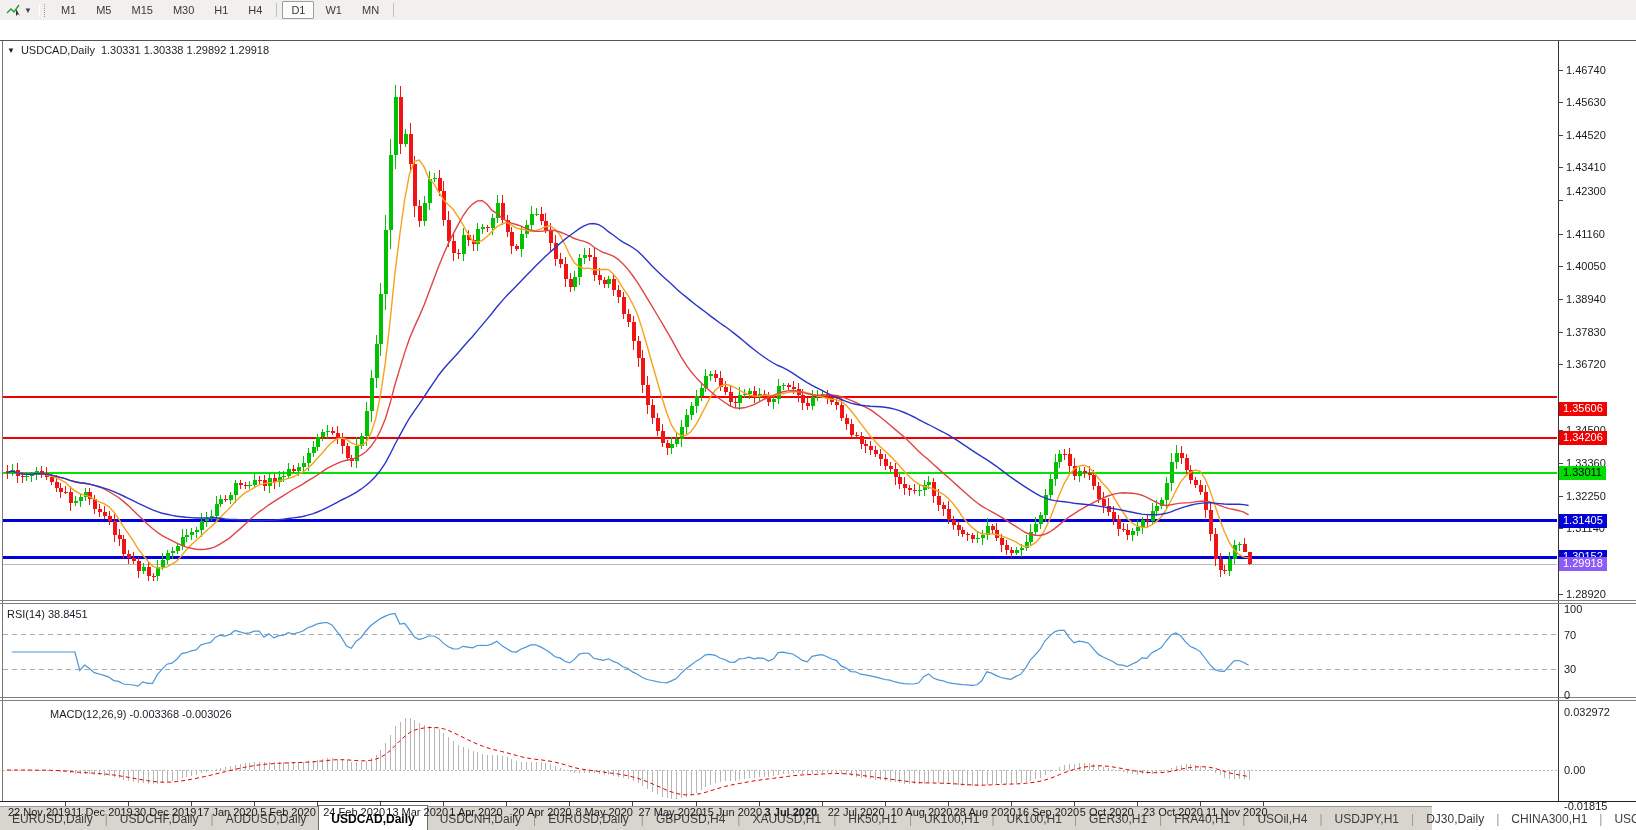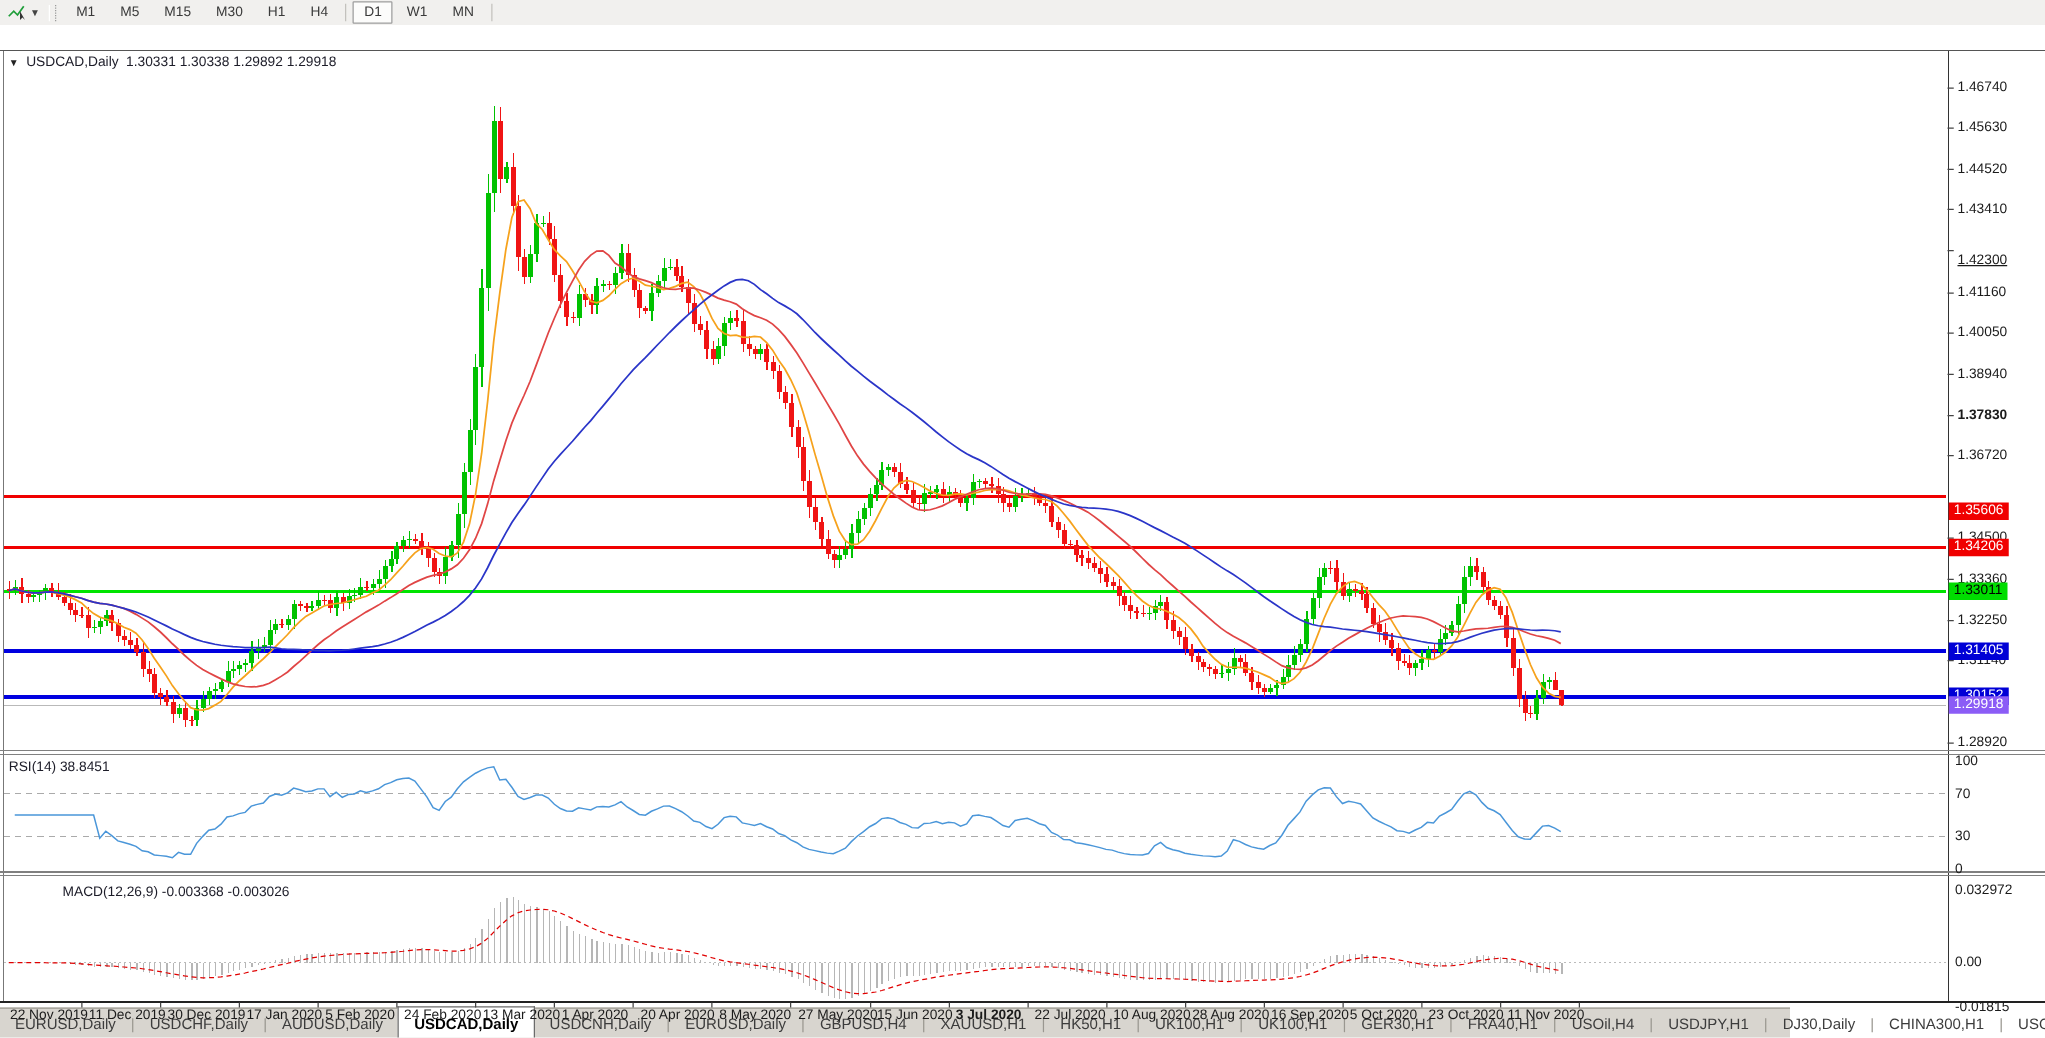--- a/index.html
+++ b/index.html
@@ -891,29 +891,29 @@
   <div id="price-axis">
       <div class="tick-dash" style="top: 49.529px;"></div>
       <div class="price-tick" style="top: 43.529px;">1.46740</div>
       <div class="tick-dash" style="top: 82.1761px;"></div>
       <div class="price-tick" style="top: 76.1761px;">1.45630</div>
       <div class="tick-dash" style="top: 114.823px;"></div>
       <div class="price-tick" style="top: 108.823px;">1.44520</div>
       <div class="tick-dash" style="top: 147.47px;"></div>
       <div class="price-tick" style="top: 141.47px;">1.43410</div>
       <div class="tick-dash" style="top: 180.117px;"></div>
-      <div class="price-tick" style="top: 182px; text-decoration: underline;">1.42300</div>
+      <div class="price-tick" style="top: 165px;">1.42300</div>
       <div class="tick-dash" style="top: 213.647px;"></div>
       <div class="price-tick" style="top: 207.647px;">1.41160</div>
       <div class="tick-dash" style="top: 246.294px;"></div>
       <div class="price-tick" style="top: 240.294px;">1.40050</div>
       <div class="tick-dash" style="top: 278.941px;"></div>
       <div class="price-tick" style="top: 272.941px;">1.38940</div>
       <div class="tick-dash" style="top: 311.588px;"></div>
-      <div class="price-tick" style="top: 305.588px; font-weight: bold;">1.37830</div>
+      <div class="price-tick" style="top: 305.588px;">1.37830</div>
       <div class="tick-dash" style="top: 344.235px;"></div>
       <div class="price-tick" style="top: 338.235px;">1.36720</div>
       <div class="tick-dash" style="top: 409.529px;"></div>
       <div class="price-tick" style="top: 403.529px;">1.34500</div>
       <div class="tick-dash" style="top: 443.059px;"></div>
       <div class="price-tick" style="top: 437.059px;">1.33360</div>
       <div class="tick-dash" style="top: 475.706px;"></div>
       <div class="price-tick" style="top: 469.706px;">1.32250</div>
       <div class="tick-dash" style="top: 508.353px;"></div>
       <div class="price-tick" style="top: 502.353px;">1.31140</div>

